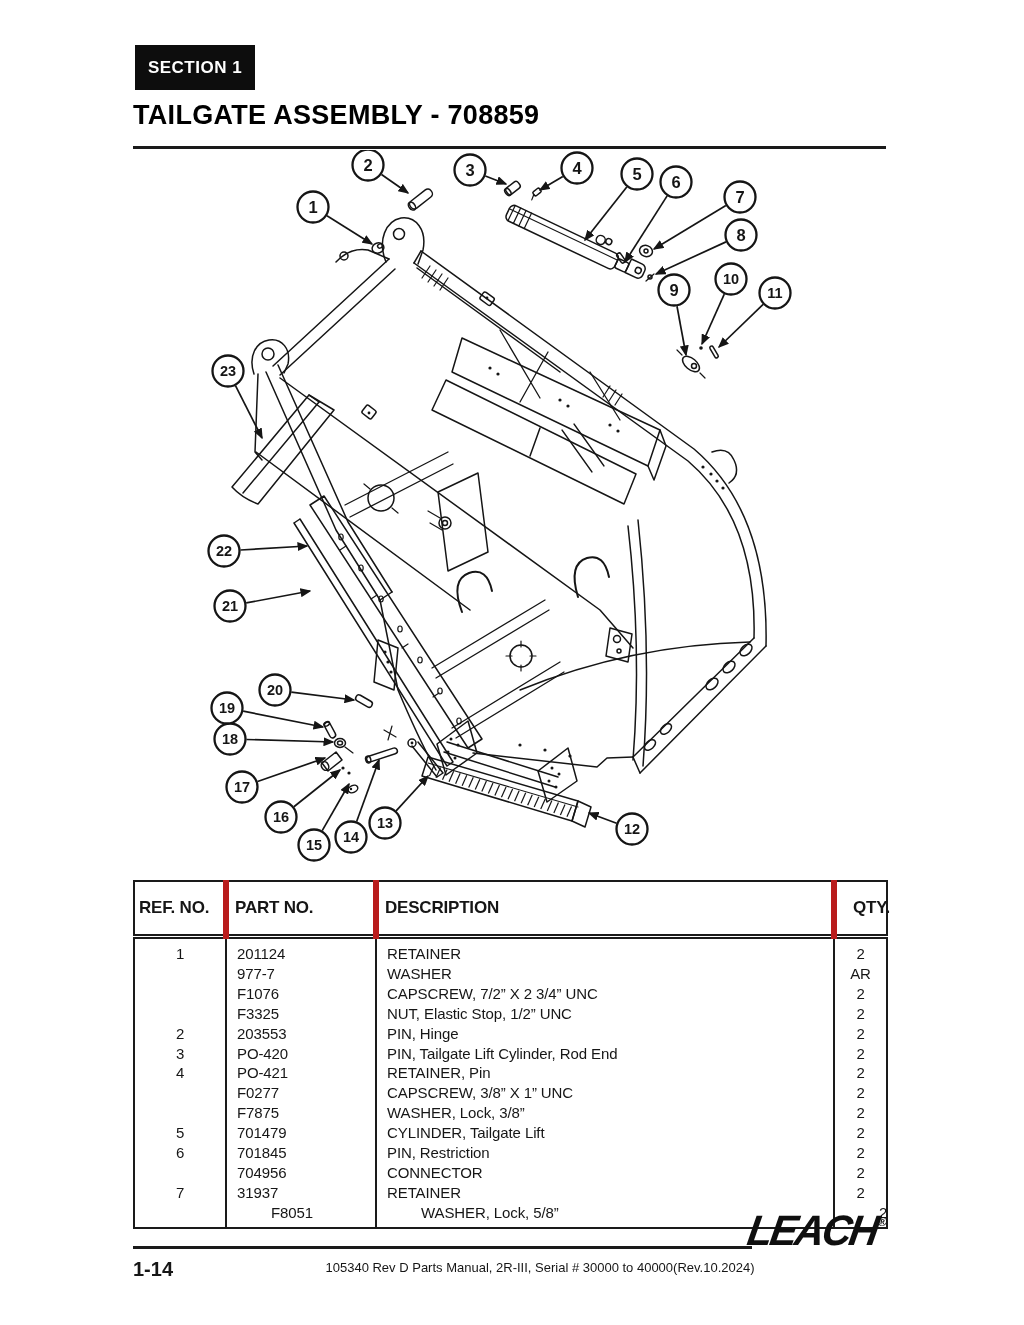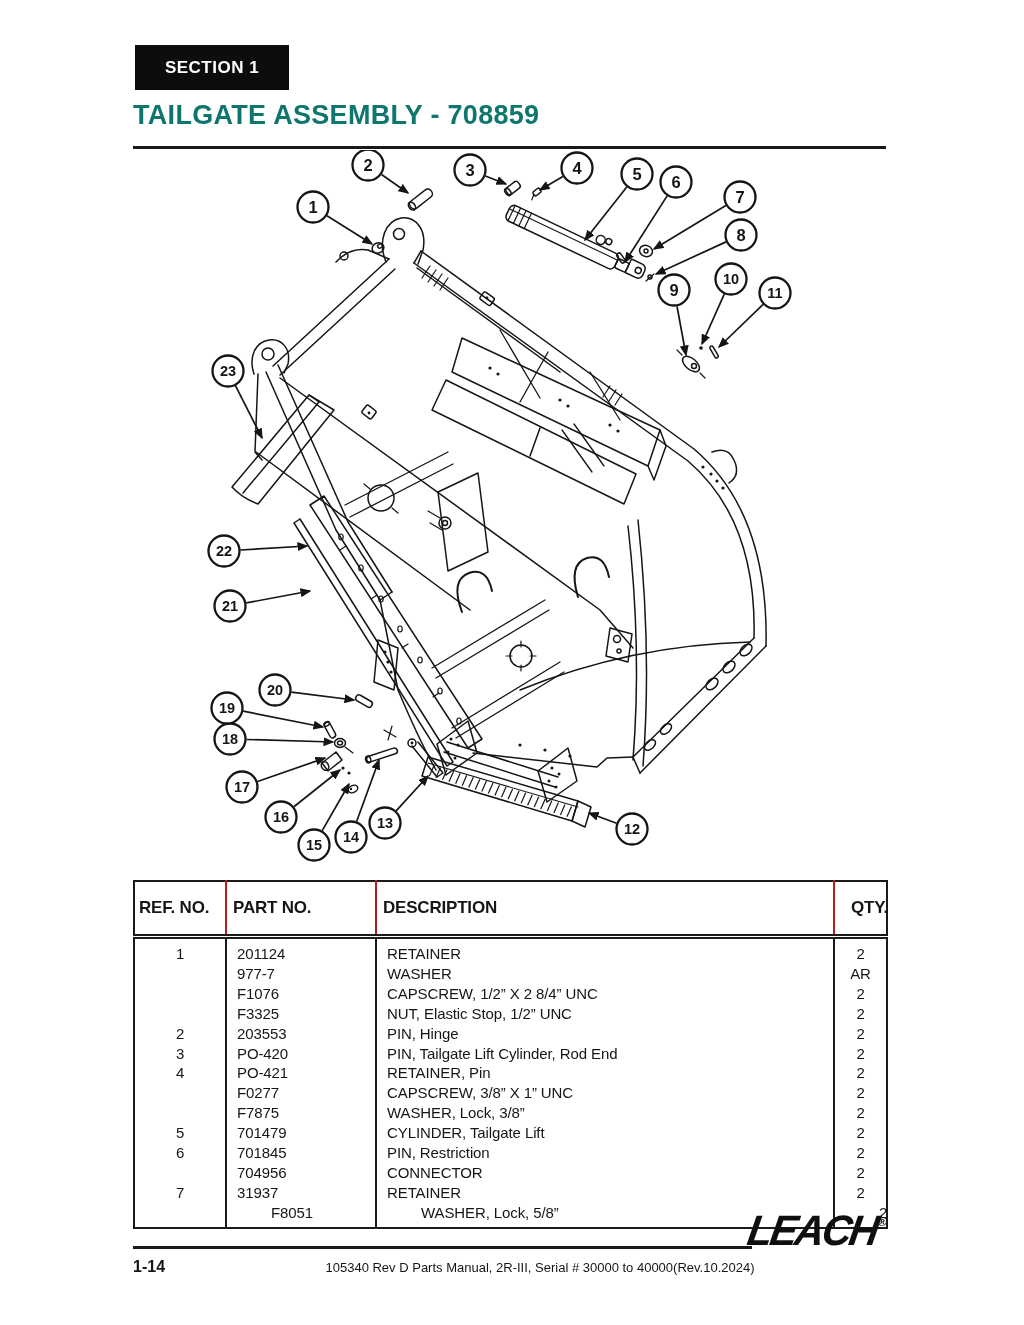--- a/index.html
+++ b/index.html
@@ -3,48 +3,48 @@
 <meta charset="utf-8">
 <style>
   * { margin:0; padding:0; box-sizing:border-box; }
   html,body { background:#e8e8e8; }
   .page {
     position:relative; width:1024px; height:1325px; margin:0 auto;
     background:#ffffff; color:#161616;
     font-family:"Liberation Sans", sans-serif; overflow:hidden;
   }
   .section-tag {
-    position:absolute; left:135px; top:45px; width:154px; height:45px;
+    position:absolute; left:135px; top:45px; width:120px; height:45px;
     background:#0d0d0d; color:#ffffff; font-weight:bold; font-size:17px;
     letter-spacing:0.5px; display:flex; align-items:center; justify-content:center;
   }
   .title {
     position:absolute; left:133px; top:100px;
-    font-size:27px; font-weight:bold; letter-spacing:0.3px; color:#0f766e;
+    font-size:27px; font-weight:bold; letter-spacing:0.3px; color:#000000;
     white-space:nowrap;
   }
   .title-rule {
     position:absolute; left:133px; top:146px; width:753px; height:3px; background:#1a1a1a;
   }
   .diagram { position:absolute; left:0; top:150px; width:1024px; height:716px; }
   .diagram svg { width:100%; height:100%; display:block; }
 
   table.parts {
     position:absolute; left:133px; top:866px; width:753px;
     border-collapse:collapse; table-layout:fixed;
     border:2px solid #1a1a1a;
     margin-top:14px;
   }
   table.parts col.c-ref  { width:92px; }
   table.parts col.c-part { width:150px; }
   table.parts col.c-desc { width:458px; }
   table.parts col.c-qty  { width:53px; }
   table.parts th {
     font-size:17px; font-weight:bold; text-align:left; height:33px;
-    border-bottom:5px double #1a1a1a; border-left:2px solid #b91c1c;
+    border-bottom:5px double #1a1a1a; border-left:6px solid #b91c1c;
     padding:0 0 0 6px; letter-spacing:-0.2px; vertical-align:middle;
   }
   table.parts th:first-child { border-left:none; padding-left:4px; }
   table.parts th.center { text-align:center; padding:16px; }
   table.parts td {
     font-size:15px; height:19.9px; line-height:19.9px; vertical-align:middle;
     border-left:2px solid #1a1a1a; padding:0 0 0 10px; white-space:nowrap;
     letter-spacing:-0.1px;
   }
   table.parts td:first-child { border-left:none; }
@@ -52,21 +52,21 @@
   table.parts tbody tr:first-child td { padding-top:5px; }
   table.parts tbody tr:last-child td { padding-bottom:4px;padding-left:44px; }
 
   .footer-rule { position:absolute; left:133px; top:1246px; width:619px; height:2.5px; background:#1a1a1a; }
   .logo {
     position:absolute; left:744px; top:1208px; color:#0f0f0f;
     font-size:41px; font-weight:bold; font-style:italic; letter-spacing:-2.5px;
     transform:skewX(-9deg) scaleY(1.04); transform-origin:left bottom; white-space:nowrap;
   }
   .logo sup { font-size:12px; letter-spacing:0; vertical-align:18px; }
-  .pageno { position:absolute; left:133px; top:1258px; font-size:16px; font-weight:bold; }
+  .pageno { position:absolute; left:133px; top:1258px; font-size:20px; font-weight:bold; }
   .manual-info { position:absolute; left:240px; top:1260px; width:600px; text-align:center; font-size:13px; }
 </style>
 </head>
 <body>
 
 <div class="page">
 
   <div class="section-tag">
     <span>SECTION 1</span>
   </div>
@@ -402,21 +402,21 @@
         </tr>
         <tr>
           <td class="center"></td>
           <td>977-7</td>
           <td>WASHER</td>
           <td class="center">AR</td>
         </tr>
         <tr>
           <td class="center"></td>
           <td>F1076</td>
-          <td>CAPSCREW, 1/2” X 2 8/4” UNC</td>
+          <td>CAPSCREW, 7/2” X 2 3/4” UNC</td>
           <td class="center">2</td>
         </tr>
         <tr>
           <td class="center"></td>
           <td>F3325</td>
           <td>NUT, Elastic Stop, 1/2” UNC</td>
           <td class="center">2</td>
         </tr>
         <tr>
           <td class="center">2</td>

